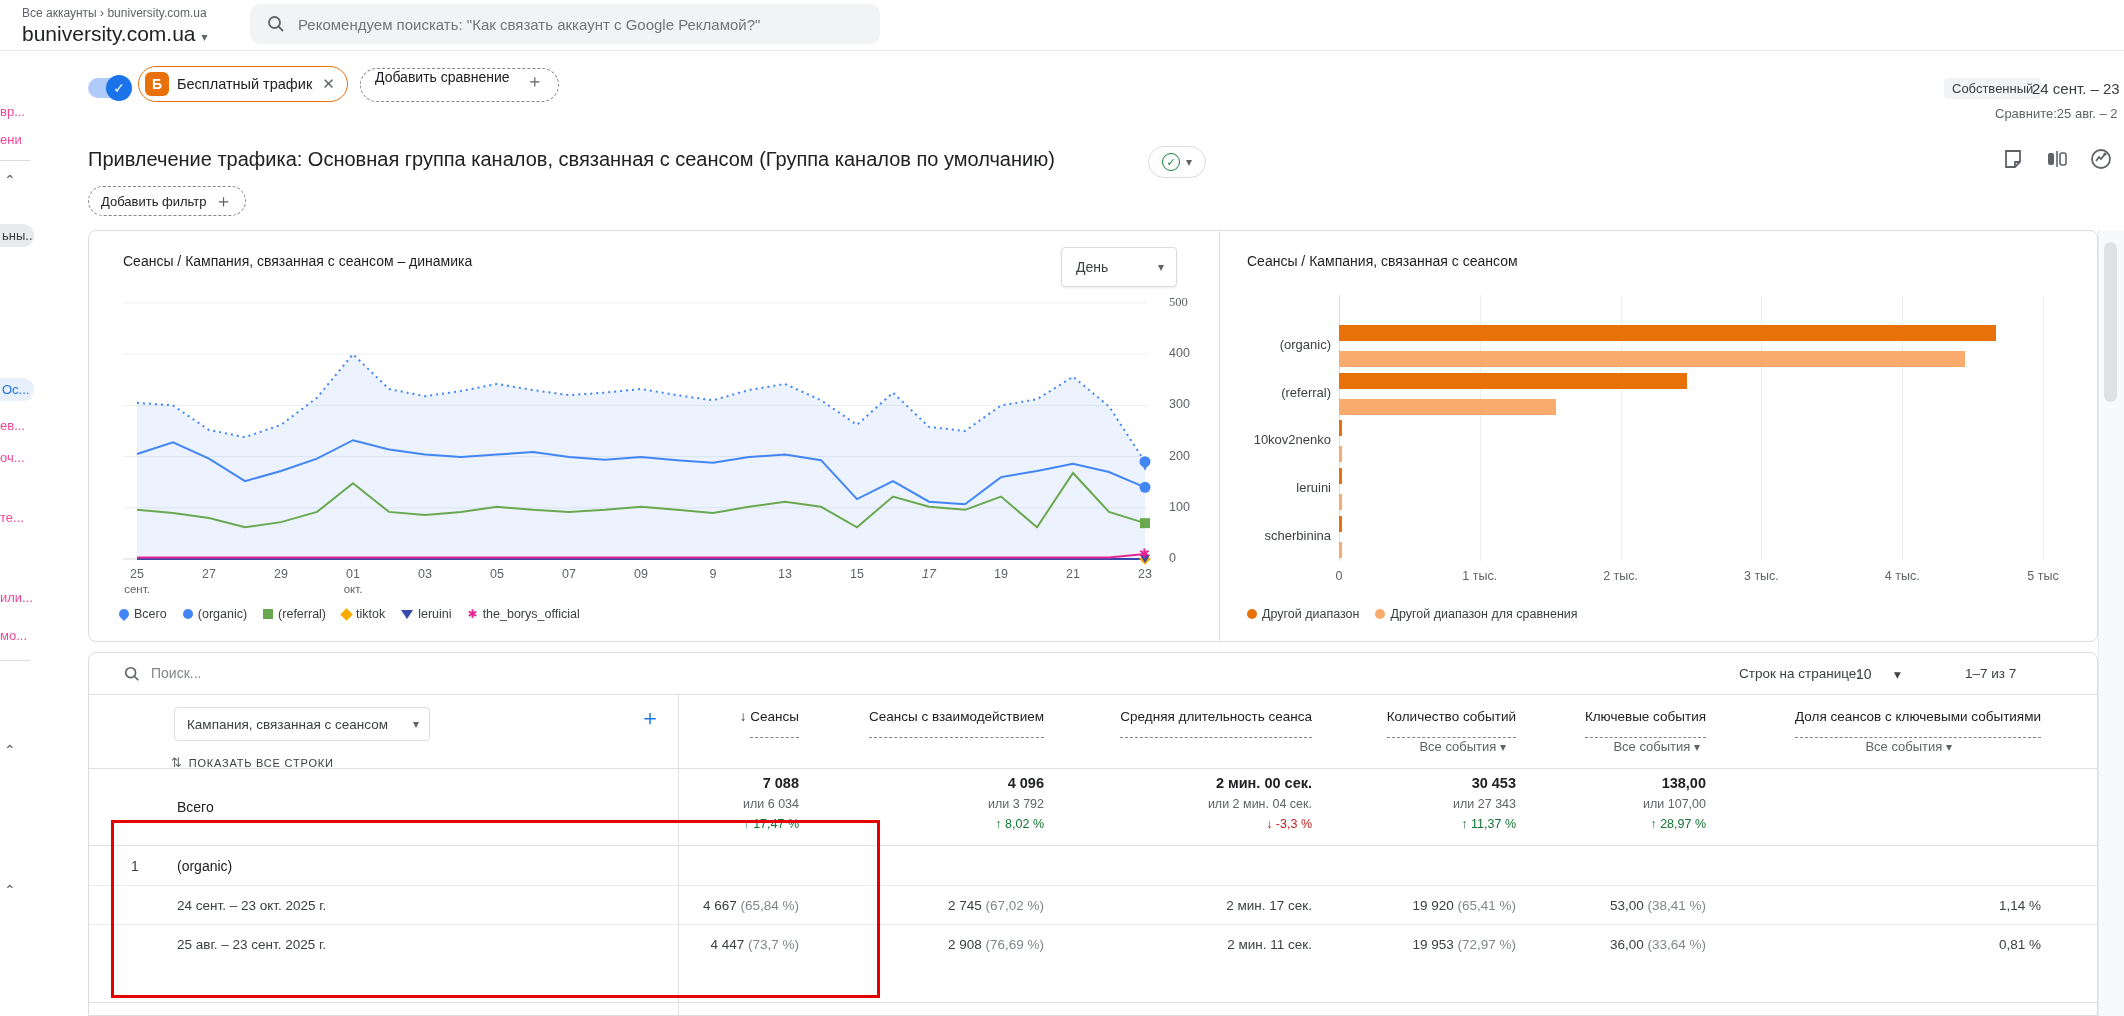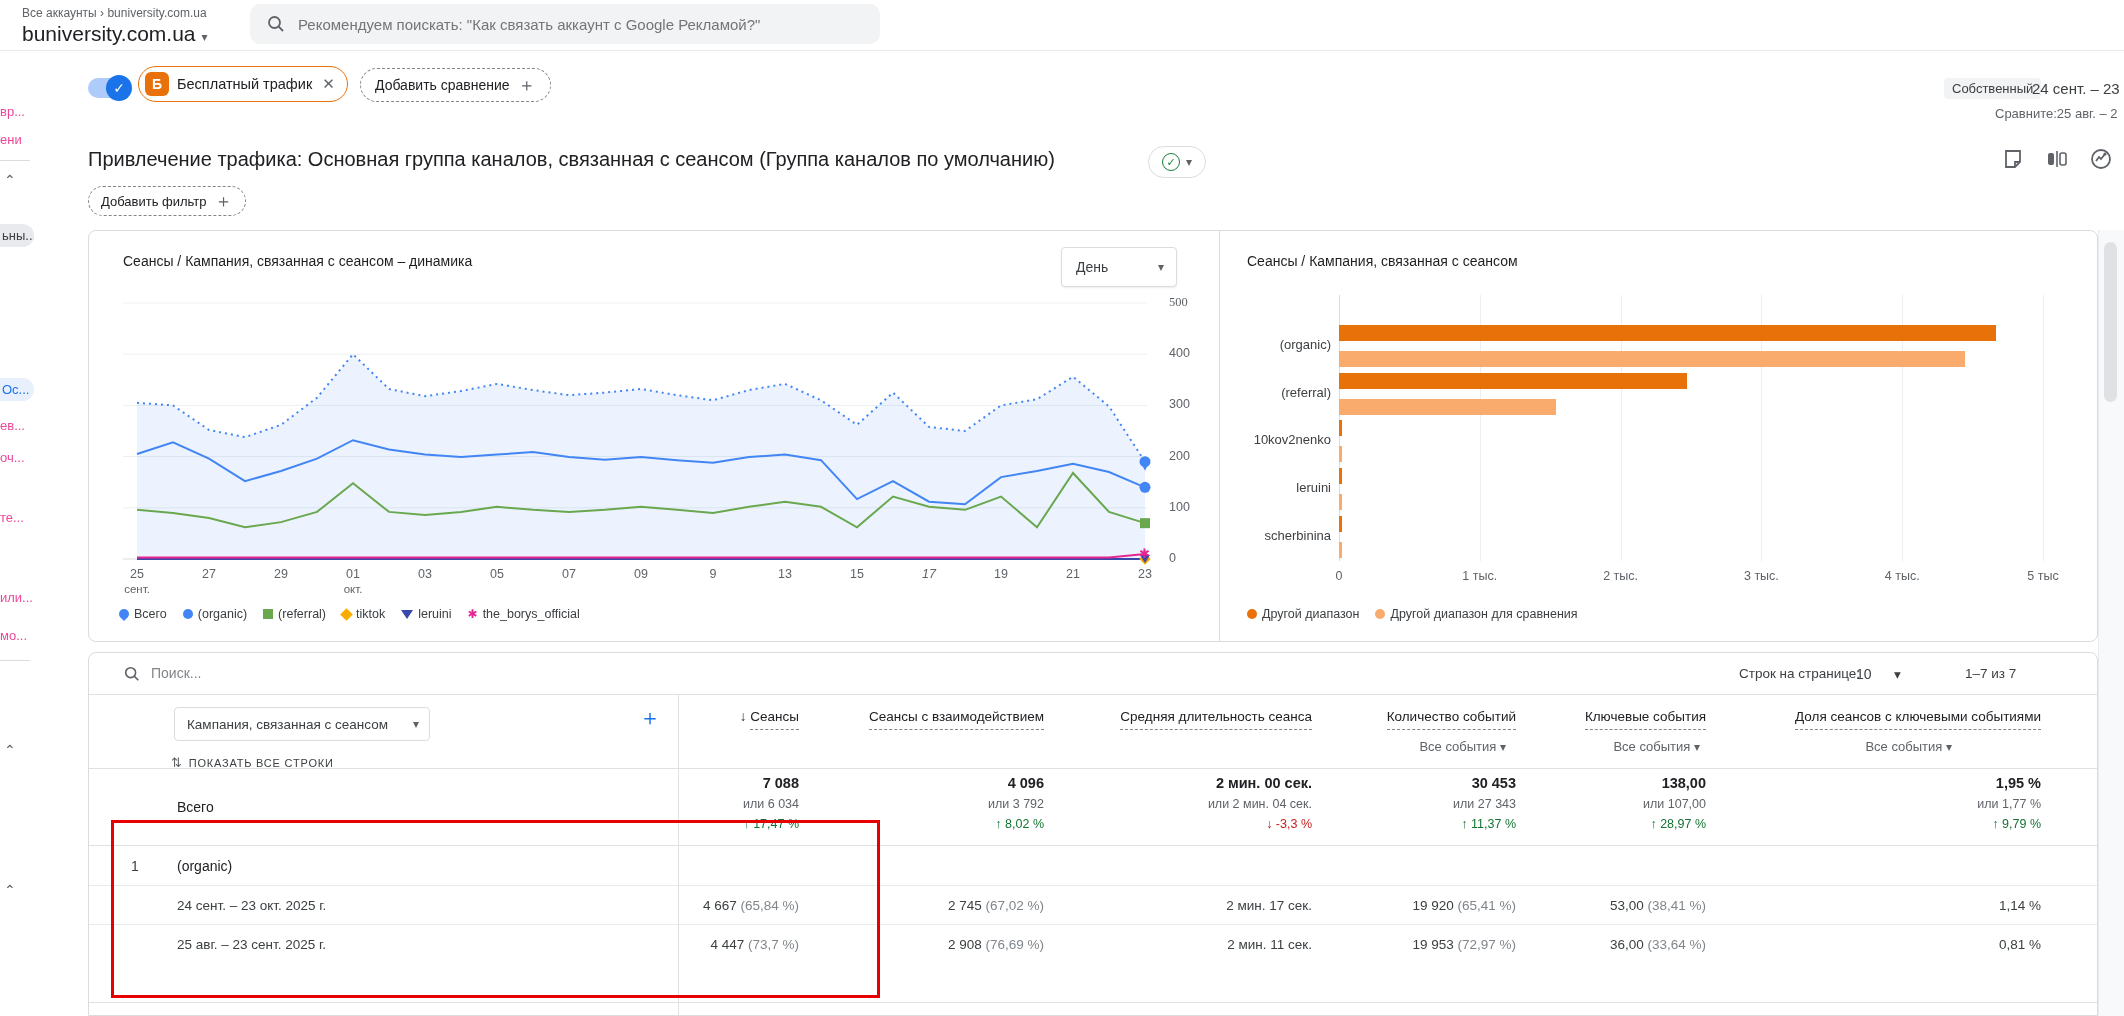--- a/index.html
+++ b/index.html
@@ -19,21 +19,21 @@
   .side-chev{left:4px;width:26px;color:#5f6368;font-size:14px}
   .pill-gray{background:#e8eaed;border-radius:0 16px 16px 0;padding:4px 6px 4px 2px;color:#3c4043}
   .pill-blue{background:#e8f0fe;border-radius:0 16px 16px 0;padding:4px 6px 4px 2px;color:#1a73e8}
   
   .toggle{left:88px;top:78px;width:40px;height:20px;background:#aecbfa;border-radius:10px}
   .toggle .thumb{position:absolute;right:-4px;top:-3px;width:26px;height:26px;border-radius:50%;background:#1a73e8;color:#fff;font-size:14px;display:flex;align-items:center;justify-content:center}
   .chip1{left:138px;top:66px;height:36px;border:1.5px solid #e8710a;border-radius:18px;background:#fff;display:flex;align-items:center;padding:0 12px 0 6px;gap:8px}
   .chip1 .b-badge{width:24px;height:24px;border-radius:6px;background:#e8710a;color:#fff;font-weight:bold;font-size:14px;display:flex;align-items:center;justify-content:center}
   .chip1 .lbl{font-size:14.5px;color:#202124}
   .chipx{color:#5f6368;font-size:15px;margin-left:2px}
-  .chip-dash{height:34px;border:1px dashed #80868b;border-radius:17px;display:flex;align-items:center;padding:0 14px;gap:8px;font-size:14px;color:#202124;background:#fff}
+  .chip-dash{height:34px;border:1px dashed #80868b;border-radius:17px;display:flex;align-items:flex-start;padding:0 14px;gap:16px;font-size:14px;color:#202124;background:#fff}
   .plus{color:#5f6368;font-size:18px;font-weight:400}
   .date-badge{left:1944px;top:78px;background:#f1f3f4;border-radius:4px;padding:3px 8px;font-size:13px;color:#3c4043}
   .date-main{left:2032px;top:80px;font-size:15px;color:#3c4043;white-space:nowrap}
   .date-cmp{left:1995px;top:106px;font-size:13px;color:#5f6368;white-space:nowrap}
   
   .page-title{left:88px;top:148px;font-size:20px;color:#202124}
   .title-pill{left:1148px;top:146px;width:58px;height:32px;border:1px solid #dadce0;border-radius:16px;display:flex;align-items:center;justify-content:center;gap:6px;background:#fff}
   .okcheck{width:18px;height:18px;border:1.5px solid #188038;border-radius:50%;color:#188038;font-size:11px;display:flex;align-items:center;justify-content:center}
   .top-icons{left:2000px;top:146px;display:flex;gap:18px;align-items:center}
   .ticon{width:26px;height:26px;display:flex;align-items:center;justify-content:center;color:#5f6368}
@@ -58,21 +58,21 @@
   .bar-xt{position:absolute;width:70px;text-align:center;font-size:12.5px;color:#5f6368;top:338px}
   
   .table-card{left:88px;top:652px;width:2010px;height:364px;border:1px solid #dadce0;border-radius:8px 8px 0 0;background:#fff;overflow:hidden}
   .t-search{position:absolute;left:0;top:0;width:100%;height:42px;border-bottom:1px solid #e0e0e0}
   .t-search .ph{position:absolute;left:62px;top:12px;font-size:14px;color:#80868b}
   .pgn{position:absolute;top:13px;font-size:13.5px;color:#3c4043}
   .t-headarea{position:absolute;left:0;top:42px;width:100%;height:74px;border-bottom:1px solid #e0e0e0}
   .dim-select{position:absolute;left:85px;top:12px;width:256px;height:34px;border:1px solid #dadce0;border-radius:4px;display:flex;align-items:center;justify-content:space-between;padding:0 10px 0 12px;font-size:13.5px;color:#3c4043;background:#fff}
   .show-all{position:absolute;left:82px;top:60px;font-size:11px;letter-spacing:.8px;color:#3c4043;display:flex;gap:6px;align-items:center}
   .hcol{position:absolute;top:14px;font-size:13.5px;color:#202124;white-space:nowrap}
-  .hcol .und{border-bottom:1px dashed #80868b;padding-bottom:5px}
+  .hcol .und{border-bottom:1px dashed #80868b;padding-bottom:13px}
   .subh{position:absolute;top:44px;font-size:13px;color:#5f6368;white-space:nowrap}
   .vdiv{position:absolute;left:589px;top:42px;bottom:0;width:1px;background:#e0e0e0}
   .c1{right:1298px}.c2{right:1053px}.c3{right:785px}.c4{right:581px}.c5{right:391px}.c6{right:56px}
   .totals{position:absolute;left:0;top:116px;width:100%;height:76px}
   .totals .tl{position:absolute;left:88px;top:30px;font-size:14px;color:#202124}
   .tcol{position:absolute;top:6px;width:280px;text-align:right}
   .tmain{font-size:14.5px;font-weight:bold;color:#202124}
   .talt{font-size:12.5px;color:#5f6368;margin-top:6px}
   .tdelta{font-size:12.5px;margin-top:6px}
   .up{color:#137333}.down{color:#c5221f}
@@ -380,25 +380,20 @@
     <div class="tcol c4">
         <div class="tmain">30 453</div>
         <div class="talt">или 27 343</div>
         <div class="tdelta up">↑ 11,37 %</div>
       </div>
     <div class="tcol c5">
         <div class="tmain">138,00</div>
         <div class="talt">или 107,00</div>
         <div class="tdelta up">↑ 28,97 %</div>
       </div>
-    <div class="tcol c6">
-        <div class="tmain">1,95 %</div>
-        <div class="talt">или 1,77 %</div>
-        <div class="tdelta up">↑ 9,79 %</div>
-      </div>
   </div>
 
   <div class="rowhead" style="top:192px">
     <span class="rnum">1</span>
     <span class="rname">(organic)</span>
   </div>
   <div class="subrow" style="top:232px">
     <span class="sl">24 сент. – 23 окт. 2025 г.</span>
     <span class="cell c1"><span>4 667</span> <span class="pct">(65,84 %)</span></span>
     <span class="cell c2"><span>2 745</span> <span class="pct">(67,02 %)</span></span>

